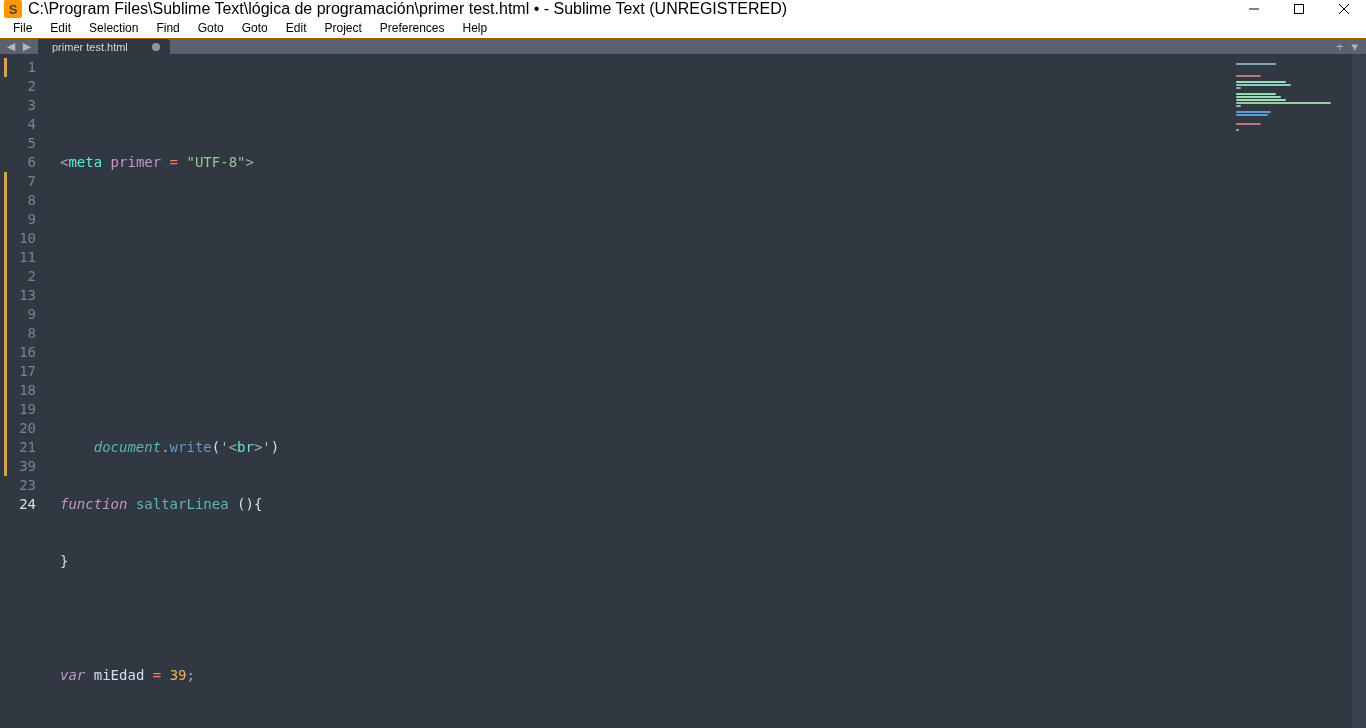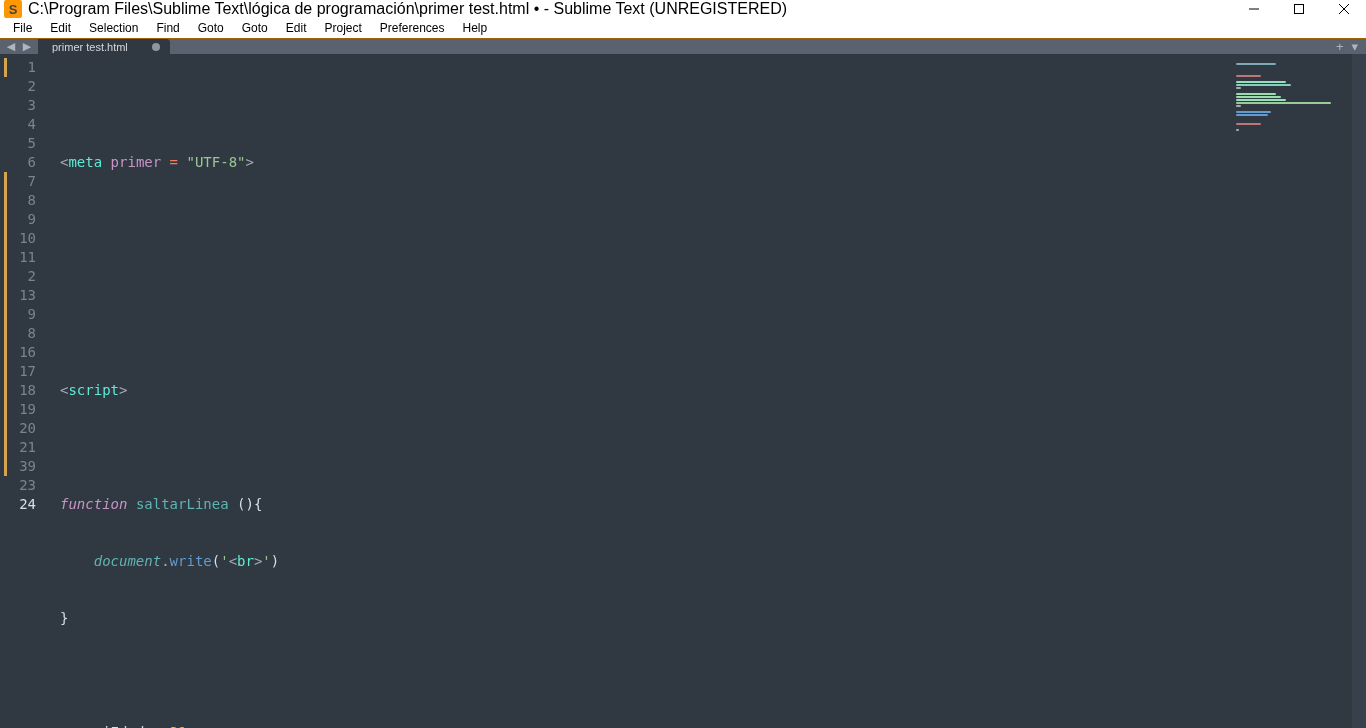--- a/index.html
+++ b/index.html
@@ -255,24 +255,23 @@
       <div class="linenum current">24</div>
       <div class="modbar" style="top: 4px; height: 19px;"></div>
       <div class="modbar" style="top: 118px; height: 304px;"></div>
     </div>
   <div class="code" id="code">
     <div class="codeline"></div>
     <div class="codeline"><span class="c-punct">&lt;</span><span class="c-tag">meta</span><span> </span><span class="c-attr">primer</span><span> </span><span class="c-op">=</span><span> </span><span class="c-str">"UTF-8"</span><span class="c-punct">&gt;</span></div>
     <div class="codeline"></div>
     <div class="codeline"></div>
     <div class="codeline"></div>
-    <div class="codeline"><span class="c-punct">&lt;</span><span class="c-tag">script</span><span class="c-punct">&gt;</span></div>
-    <div class="codeline"></div>
+    <div class="codeline"></div>
+    <div class="codeline"><span>    </span><span class="c-obj">document</span><span class="c-punct">.</span><span class="c-method">write</span><span class="c-var">(</span><span class="c-str">'</span><span class="c-punct">&lt;</span><span class="c-tag">br</span><span class="c-punct">&gt;</span><span class="c-str">'</span><span class="c-var">)</span></div>
     <div class="codeline"><span class="c-kw">function</span><span> </span><span class="c-fn">saltarLinea</span><span> </span><span class="c-var">(){</span></div>
-    <div class="codeline"><span>    </span><span class="c-obj">document</span><span class="c-punct">.</span><span class="c-method">write</span><span class="c-var">(</span><span class="c-str">'</span><span class="c-punct">&lt;</span><span class="c-tag">br</span><span class="c-punct">&gt;</span><span class="c-str">'</span><span class="c-var">)</span></div>
     <div class="codeline"><span class="c-var">}</span></div>
     <div class="codeline"></div>
     <div class="codeline"><span class="c-kw">var</span><span> </span><span class="c-var">miEdad</span><span> </span><span class="c-op">=</span><span> </span><span class="c-num">39</span><span class="c-punct">;</span></div>
     
     
     
     
     
     
     

